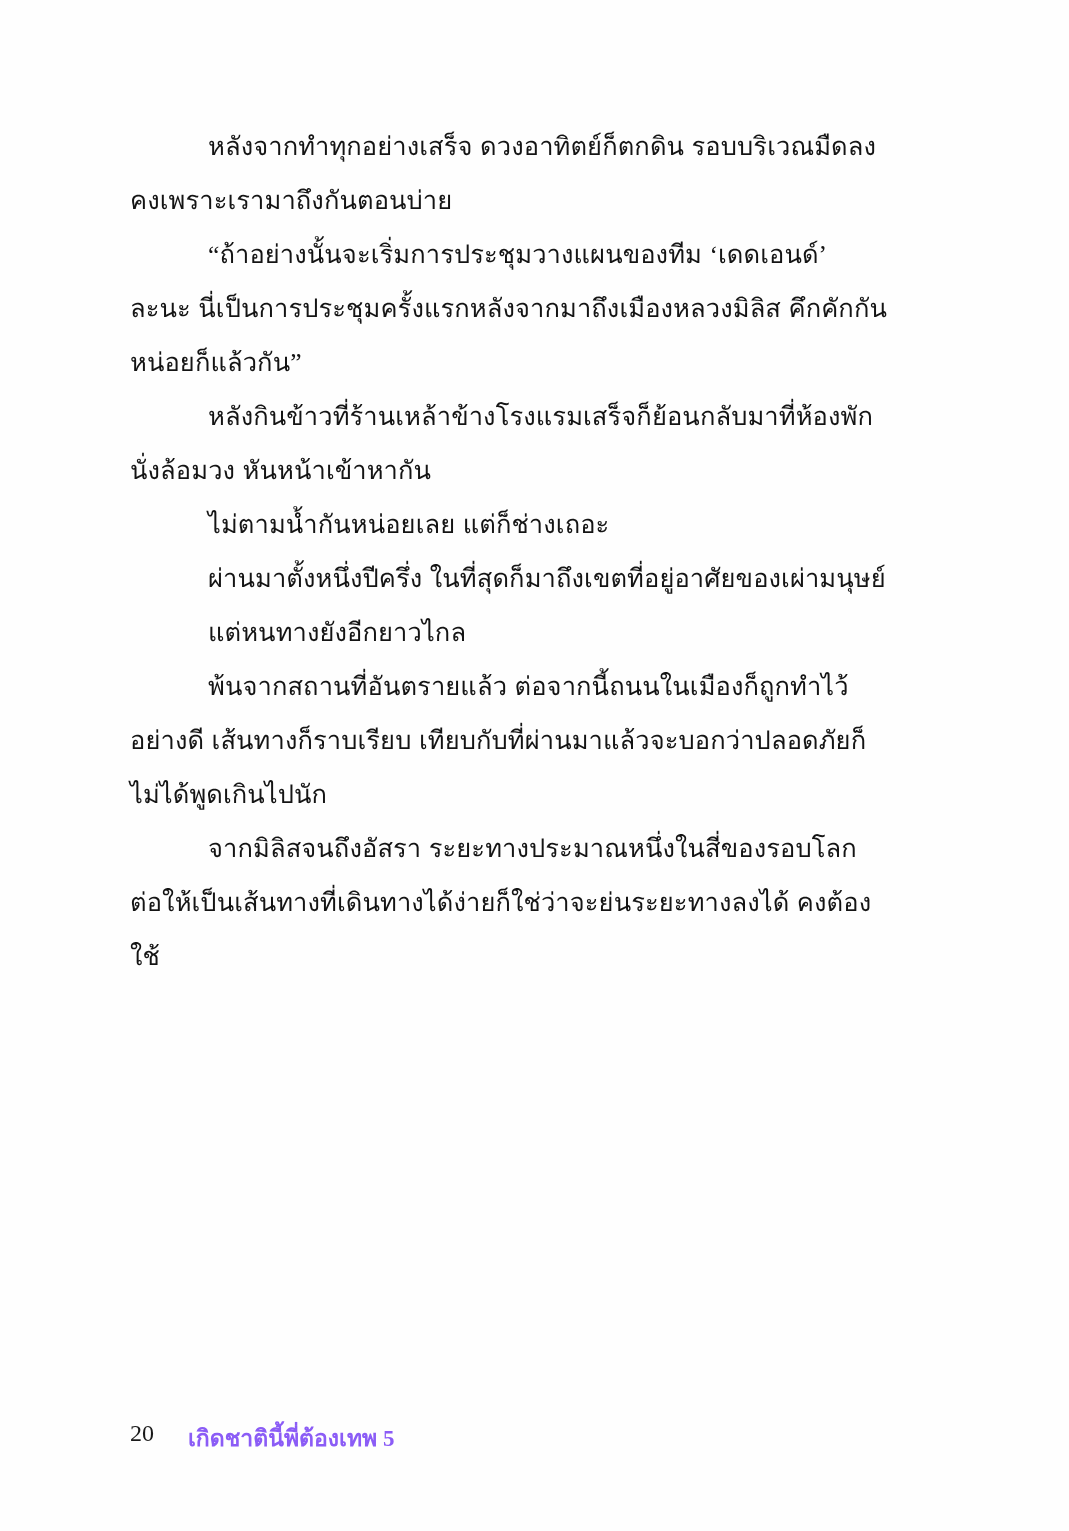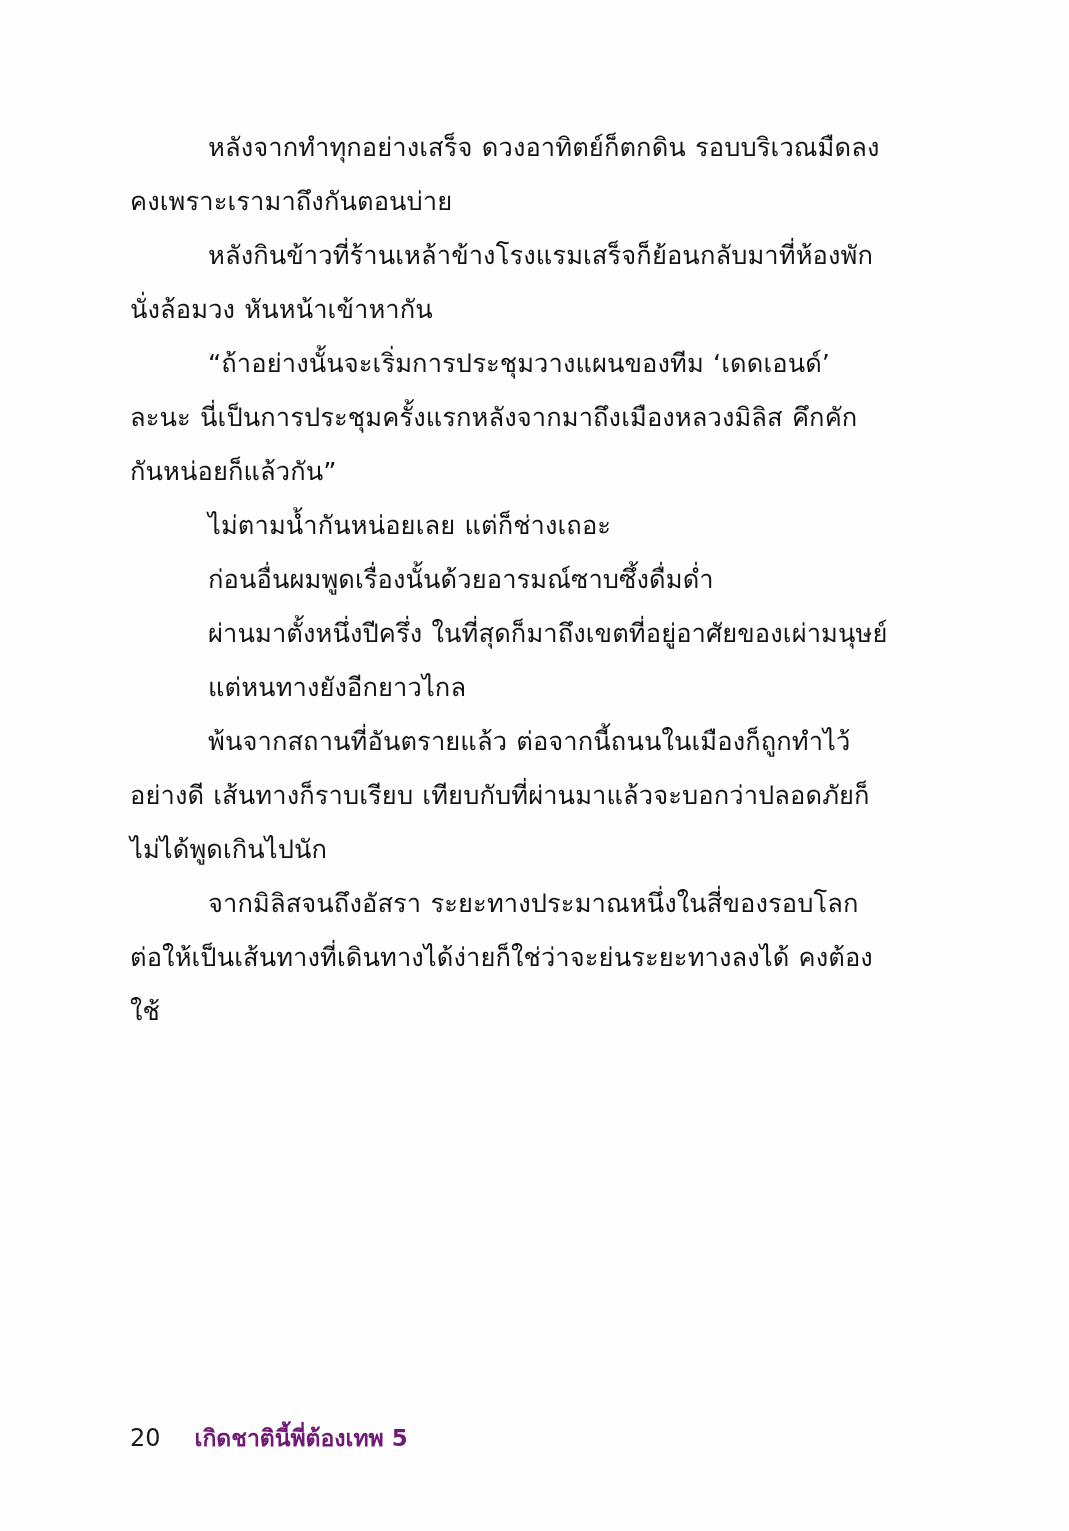--- a/index.html
+++ b/index.html
@@ -14,20 +14,21 @@
     color: #1a1a1a;
     position: relative;
     overflow: hidden;
   }
   .page {
     position: absolute;
     left: 0; top: 0;
     width: 1069px;
     height: 1531px;
     background: #fefefe;
+    font-family: Liberation Serif, serif;
   }
   .text-block {
     position: absolute;
     left: 130px;
     top: 120px;
     width: 760px;
   }
   p.para {
     margin: 0 0 0 0;
     font-size: 25.5px;
@@ -36,44 +37,43 @@
     text-align: left;
     color: #141414;
     letter-spacing: 0.1px;
     word-spacing: 1px;
   }
   .footer {
     position: absolute;
     left: 130px;
     top: 1420px;
     display: flex;
-    align-items: center;
+    align-items: flex-start;
     gap: 34px;
   }
   .footer .page-num {
     font-size: 24px;
     color: #1a1a1a;
   }
   .footer .book-title {
     font-size: 23px;
     font-weight: bold;
-    color: #701a75;
+    color: #8b5cf6;
   }
 </style>
 </head>
 <body>
 
 <div class="page">
 
   <div class="text-block">
     <p class="para">หลังจากทำทุกอย่างเสร็จ ดวงอาทิตย์ก็ตกดิน รอบบริเวณมืดลง คงเพราะเรามาถึงกันตอนบ่าย</p>
+    <p class="para">“ถ้าอย่างนั้นจะเริ่มการประชุมวางแผนของทีม ‘เดดเอนด์’ ละนะ นี่เป็นการประชุมครั้งแรกหลังจากมาถึงเมืองหลวงมิลิส คึกคักกันหน่อยก็แล้วกัน”</p>
     <p class="para">หลังกินข้าวที่ร้านเหล้าข้างโรงแรมเสร็จก็ย้อนกลับมาที่ห้องพัก นั่งล้อมวง หันหน้าเข้าหากัน</p>
-    <p class="para">“ถ้าอย่างนั้นจะเริ่มการประชุมวางแผนของทีม ‘เดดเอนด์’ ละนะ นี่เป็นการประชุมครั้งแรกหลังจากมาถึงเมืองหลวงมิลิส คึกคักกันหน่อยก็แล้วกัน”</p>
     <p class="para">ไม่ตามน้ำกันหน่อยเลย แต่ก็ช่างเถอะ</p>
-    <p class="para">ก่อนอื่นผมพูดเรื่องนั้นด้วยอารมณ์ซาบซึ้งดื่มด่ำ</p>
     <p class="para">ผ่านมาตั้งหนึ่งปีครึ่ง ในที่สุดก็มาถึงเขตที่อยู่อาศัยของเผ่ามนุษย์</p>
     <p class="para">แต่หนทางยังอีกยาวไกล</p>
     <p class="para">พ้นจากสถานที่อันตรายแล้ว ต่อจากนี้ถนนในเมืองก็ถูกทำไว้อย่างดี เส้นทางก็ราบเรียบ เทียบกับที่ผ่านมาแล้วจะบอกว่าปลอดภัยก็ไม่ได้พูดเกินไปนัก</p>
     <p class="para">จากมิลิสจนถึงอัสรา ระยะทางประมาณหนึ่งในสี่ของรอบโลก ต่อให้เป็นเส้นทางที่เดินทางได้ง่ายก็ใช่ว่าจะย่นระยะทางลงได้ คงต้องใช้</p>
   </div>
 
   <div class="footer">
     <span class="page-num">20</span>
     <span class="book-title">เกิดชาตินี้พี่ต้องเทพ 5</span>
   </div>

